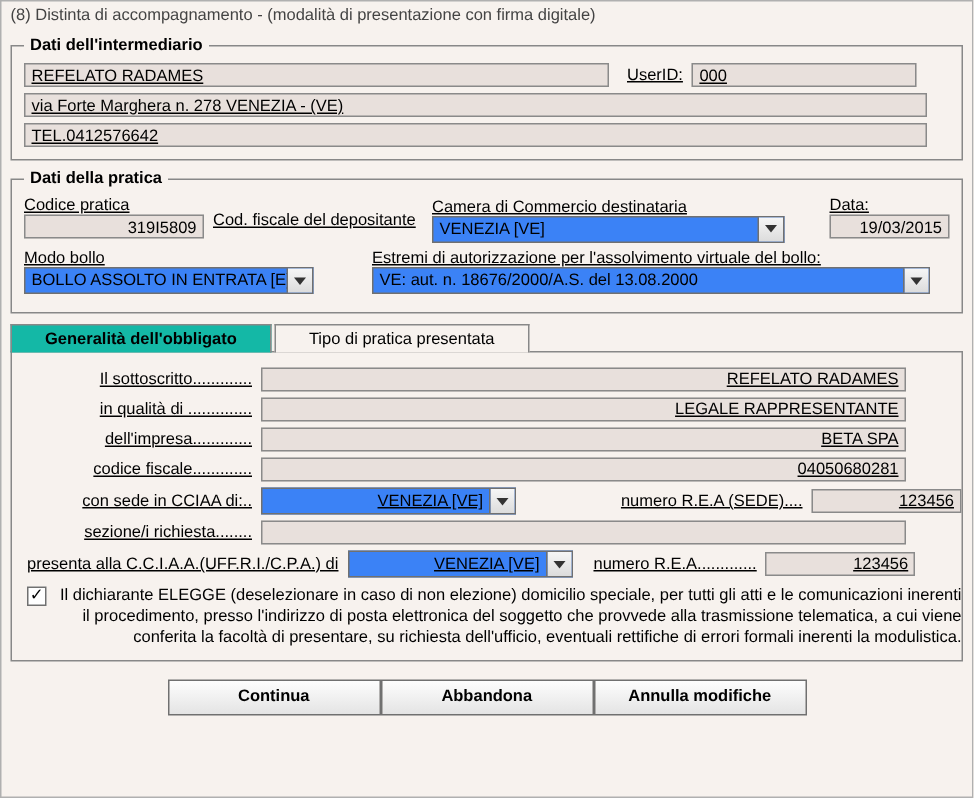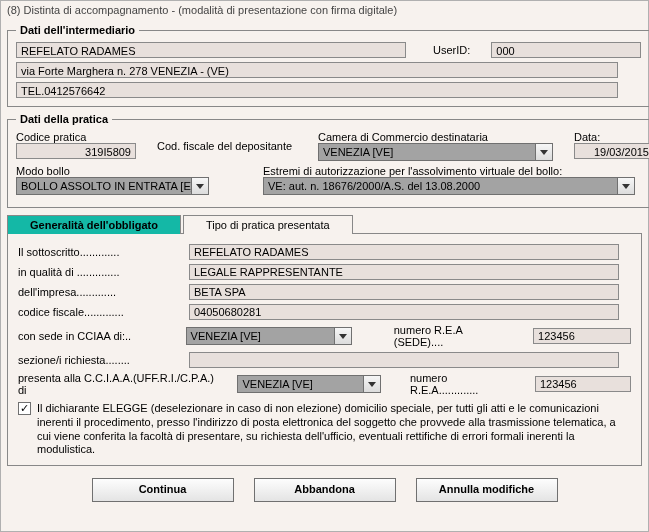--- a/index.html
+++ b/index.html
@@ -35,26 +35,26 @@
   .field-ro {
     display: inline-block;
     background: #e8e0dc;
     border: 1px solid #8a8a8a;
     padding: 2px 4px;
     height: 16px;
     box-sizing: border-box;
     line-height: 12px;
     overflow: hidden;
   }
-  .row { display: flex; align-items: center; margin-bottom: 4px; gap: 21px; }
+  .row { display: flex; align-items: center; margin-bottom: 4px; gap: 6px; text-decoration: underline; }
   .label { color: #000; }
   .combo {
     display: inline-flex;
     border: 1px solid #707070;
-    background: #a3a3a3;
+    background: #3b82f6;
     height: 18px;
     box-sizing: border-box;
   }
   .combo .combo-val { flex: 1; padding: 1px 4px; line-height: 14px; overflow: hidden; white-space: nowrap; }
   .combo .combo-btn {
     width: 16px;
     border-left: 1px solid #707070;
     background: linear-gradient(#f6f6f6,#dcdcdc);
     display: flex; align-items: center; justify-content: center;
   }
@@ -80,21 +80,22 @@
     top: 1px;
   }
   .tab.active {
     font-weight: bold;
     background: #14b8a6;
     z-index: 2;
   }
   .tab-body {
     margin: 0 6px 6px 6px;
     border: 1px solid #888;
-    padding: 10px 10px 8px 10px;
+    padding: 10px 0 8px 10px;
+    text-align: right;
   }
   .dotlabel { width: 150px; white-space: nowrap; }
   .input-box {
     display: inline-block;
     border: 1px solid #8a8a8a;
     background: #e8e0dc;
     height: 16px;
     padding: 0 4px;
     line-height: 14px;
     box-sizing: border-box;
@@ -111,21 +112,20 @@
   }
   .checkbox.checked::after {
     content: "✓";
     font-size: 11px;
     line-height: 11px;
     color: #000;
   }
   .footer {
     display: flex;
     justify-content: center;
-    gap: 20px;
     padding: 6px 0 8px 0;
   }
   .btn {
     min-width: 140px;
     height: 22px;
     border: 1px solid #707070;
     background: linear-gradient(#fdfdfd,#e4e4e4);
     text-align: center;
     line-height: 20px;
     font-weight: bold;

